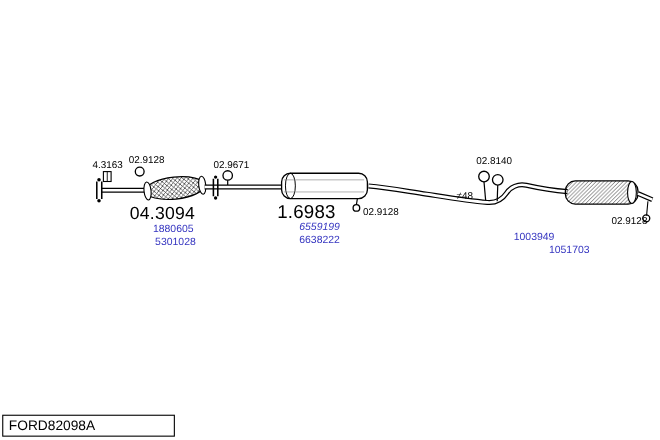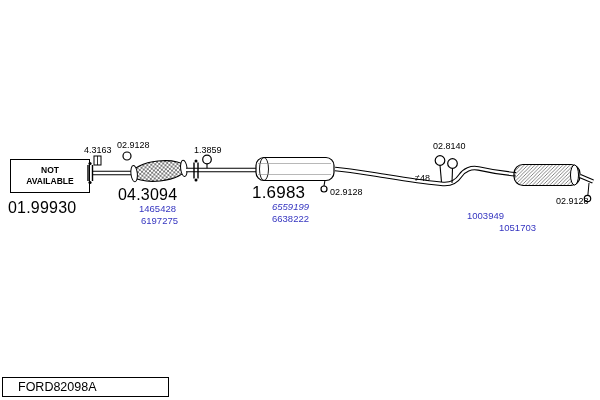--- a/index.html
+++ b/index.html
@@ -12,21 +12,21 @@
   .code-lg{font-size:16px;letter-spacing:.2px;}
   .code-sm{font-size:9px;}
   .ref{font-size:9.5px;color:#3535c0;}
   .status-box{
     position:absolute;left:10px;top:159px;width:78px;height:32px;z-index:2;
     border:1.5px solid #000;display:flex;align-items:center;justify-content:center;
     text-align:center;font-size:8.5px;font-weight:bold;line-height:1.35;white-space:pre-line;
   }
   .footer-box{
     position:absolute;left:2px;top:377px;width:150px;height:18px;z-index:2;
-    border:1px solid #000;font-size:12.5px;line-height:18px;padding-left:15px;
+    border:1px solid #000;font-size:12.5px;line-height:18px;padding-left:5px;
   }
 </style>
 </head>
 <body>
 
 <div class="canvas">
 
   <svg class="art" viewBox="0 0 600 400" xmlns="http://www.w3.org/2000/svg">
     <defs>
       <pattern id="xhatch" width="4" height="4" patternUnits="userSpaceOnUse">
@@ -108,32 +108,29 @@
       <circle cx="452.5" cy="163.5" r="4.8" fill="none" stroke="#000" stroke-width="1.2"></circle>
       <line x1="452.5" y1="168.3" x2="452" y2="183" stroke="#000" stroke-width="1.1"></line>
     </g>
 
     <g>
       <line x1="589" y1="183" x2="587.8" y2="196" stroke="#000" stroke-width="1"></line>
       <circle cx="587.5" cy="198.5" r="3.2" fill="none" stroke="#000" stroke-width="1.2"></circle>
     </g>
   </svg>
 
-  <div class="status-box">NOT
-AVAILABLE</div>
 
-  <div class="label code-lg" style="left:8px;top:199px;">01.99930</div>
   <div class="label code-sm" style="left:84px;top:145px;">4.3163</div>
   <div class="label code-sm" style="left:117px;top:140px;">02.9128</div>
 
   <div class="label code-lg" style="left:118px;top:186px;">04.3094</div>
-  <div class="label ref" style="left:139px;top:203px;">1465428</div>
-  <div class="label ref" style="left:141px;top:215px;">6197275</div>
+  <div class="label ref" style="left:139px;top:203px;">1880605</div>
+  <div class="label ref" style="left:141px;top:215px;">5301028</div>
 
-  <div class="label code-sm" style="left:194px;top:145px;">1.3859</div>
+  <div class="label code-sm" style="left:194px;top:145px;">02.9671</div>
 
   <div class="label code-lg" style="left:252px;top:183px;font-size:17px;">1.6983</div>
   <div class="label code-sm" style="left:330px;top:187px;">02.9128</div>
   <div class="label ref" style="left:272px;top:201px;font-style:italic;">6559199</div>
   <div class="label ref" style="left:272px;top:213px;">6638222</div>
 
   <div class="label code-sm" style="left:415px;top:173px;">≠48</div>
   <div class="label code-sm" style="left:433px;top:141px;text-align:center;">02.8140</div>
 
   <div class="label ref" style="left:467px;top:210px;">1003949</div>

